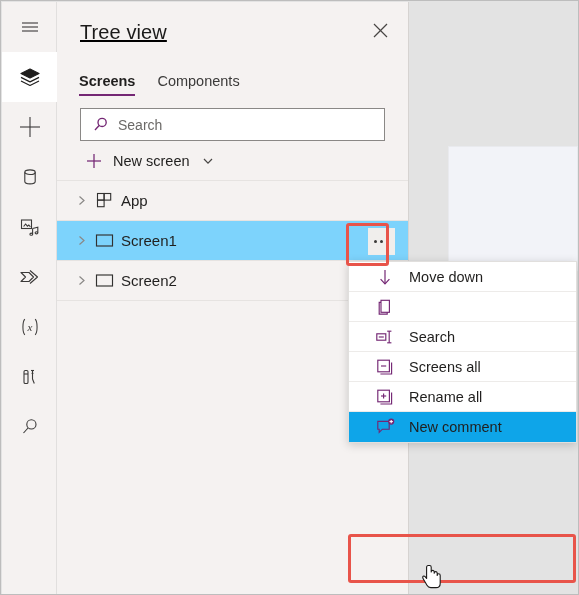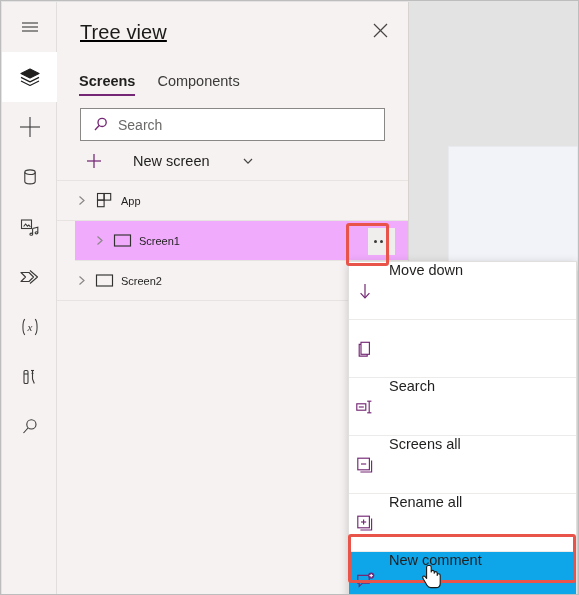--- a/index.html
+++ b/index.html
@@ -103,45 +103,44 @@
     font-size: 14px; color: #605e5c;
     width: 100%;
   }
   .search-input::placeholder { color: #6b6967; }
 
   .newscreen-row {
     display: flex; align-items: center;
     height: 40px;
     padding-left: 28px;
     border-bottom: 1px solid #e6e3e1;
-    gap: 20px;
   }
   .newscreen-row .plus { color: #742774; display:flex; margin-right: 10px; }
   .newscreen-label { font-size: 14.5px; color: #201f1e; }
   .newscreen-row .chev { margin-left: 11px; color: #484644; display:flex; }
 
   
   .tree-row {
     position: relative;
     display: flex; align-items: center;
     height: 40px;
     padding-left: 14px;
     border-bottom: 1px solid #e6e3e1;
     background: #f5f2f1;
   }
-  .tree-row.selected { background: #f0abfc; margin-left: 18px; }
+  .tree-row.selected { background: #7dd3fc; }
   .tree-row .twisty {
     width: 20px; display:flex; align-items:center; justify-content:center;
     color: #8a8886;
   }
   .tree-row .node-icon {
     width: 26px; display:flex; align-items:center; justify-content:center;
     color: #323130; margin-right: 4px;
   }
-  .tree-row .node-label { font-size: 11px; color: #201f1e; }
+  .tree-row .node-label { font-size: 15px; color: #201f1e; }
 
   .ellipsis-btn {
     position: absolute; right: 13px; top: 7px;
     width: 27px; height: 27px;
     display:flex; align-items:center; justify-content:center;
     color: #323130;
     background: #f0eeec;
   }
   .ellipsis-dots { display:flex; gap:3px; }
   .ellipsis-dots i { width:3px; height:3px; border-radius:50%; background:#3b3a39; display:block; }
@@ -161,23 +160,23 @@
   .ctx-menu {
     position: absolute;
     left: 347px; top: 260px;
     width: 229px;
     background: #ffffff;
     border: 1px solid #e1dfdd;
     box-shadow: 0 2px 9px rgba(0,0,0,.18);
     z-index: 20;
   }
   .ctx-item {
-    display: flex; 
-    height: 58px;
-    padding-left: 6px;
+    display: flex; align-items: center;
+    height: 30px;
+    padding-left: 26px;
     border-bottom: 1px solid #edebe9;
     background: #ffffff;
   }
   .ctx-item:last-child { border-bottom: none; }
   .ctx-item.hover { background: #0ea5e9; }
   .ctx-icon {
     width: 30px; display:flex; align-items:center; justify-content:flex-start;
     color: #742774;
   }
   .ctx-label { font-size: 14.5px; color: #201f1e; margin-left: 4px; }

